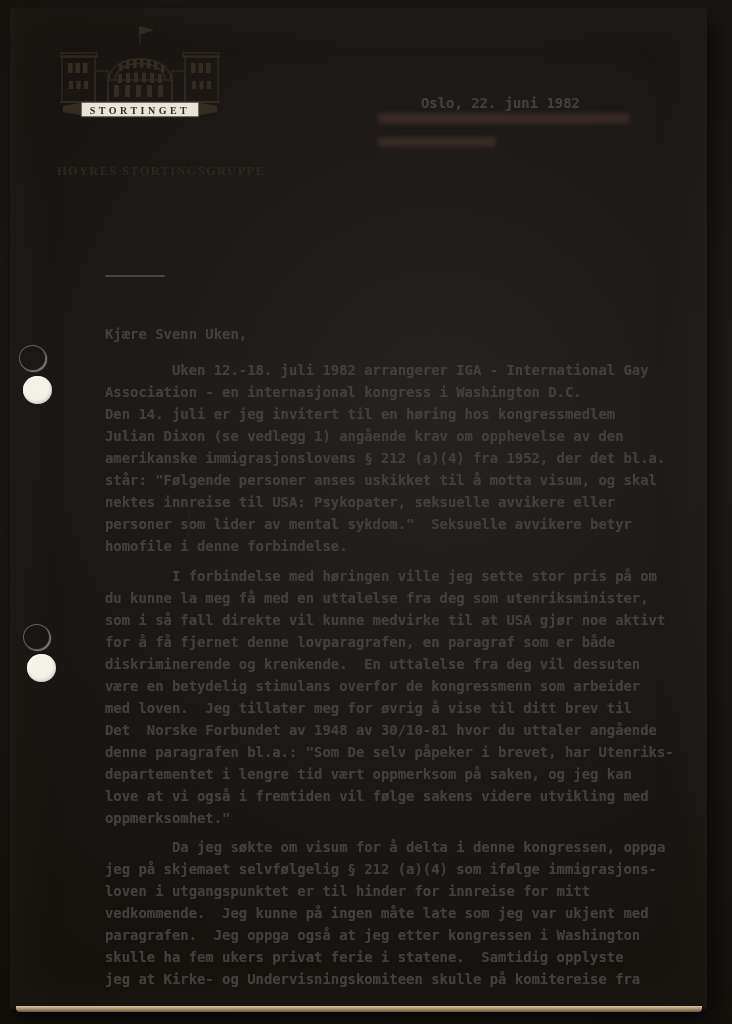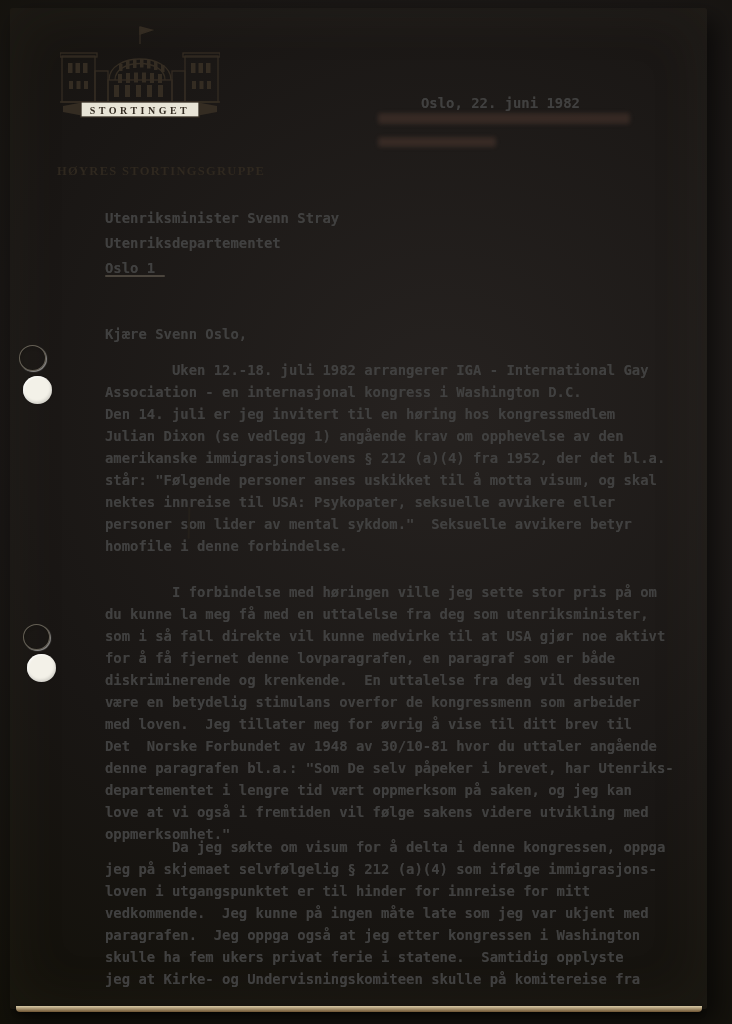--- a/index.html
+++ b/index.html
@@ -38,21 +38,21 @@
   }
   .date{left:411px;top:87px;}
   .recipient{left:95px;top:198px;line-height:25px;}
   .rule-oslo{
     position:absolute;left:95px;top:267px;width:60px;height:1.6px;
     background:#4a443c;border-radius:1px;
   }
   .salutation{left:95px;top:315px;line-height:22px;}
   .para{line-height:22px;left:95px;}
   .p1{top:351px;}
-  .p2{top:557px;margin-top:16px;}
+  .p2{top:557px;}
   .p3{top:828px;}
   
   .hole{position:absolute;border-radius:50%;}
   .hole-ring{
     width:25px;height:24px;border:1.5px solid rgba(150,143,126,.6);
     background:transparent;
     box-shadow:inset 1px 2px 3px rgba(0,0,0,.10), 1px 1px 1px rgba(255,255,255,.5);
   }
   .hole-fill{
     width:29px;height:28px;background:#f3f1e8;
@@ -147,24 +147,23 @@
   <div class="ghost ghost1"></div>
   <div class="ghost ghost2"></div>
 
   <div class="hole hole-ring ring1"></div>
   <div class="hole hole-fill fill1"></div>
   <div class="hole hole-ring ring2"></div>
   <div class="hole hole-fill fill2"></div>
 
   <div class="type date">Oslo, 22. juni 1982</div>
 
-  <div class="type recipient"><div>Utenriksminister Svenn Stray</div><div>Utenriksdepartementet</div><div>Oslo 1</div></div>
   <div class="rule-oslo"></div>
 
-  <div class="type salutation">Kjære Svenn Oslo,</div>
+  <div class="type salutation">Kjære Svenn Uken,</div>
 
   <div class="type para p1"><div>        Uken 12.-18. juli 1982 arrangerer IGA - International Gay</div><div>Association - en internasjonal kongress i Washington D.C.</div><div>Den 14. juli er jeg invitert til en høring hos kongressmedlem</div><div>Julian Dixon (se vedlegg 1) angående krav om opphevelse av den</div><div>amerikanske immigrasjonslovens § 212 (a)(4) fra 1952, der det bl.a.</div><div>står: "Følgende personer anses uskikket til å motta visum, og skal</div><div>nektes innreise til USA: Psykopater, seksuelle avvikere eller</div><div>personer som lider av mental sykdom."  Seksuelle avvikere betyr</div><div>homofile i denne forbindelse.</div></div>
   <div class="type para p2"><div>        I forbindelse med høringen ville jeg sette stor pris på om</div><div>du kunne la meg få med en uttalelse fra deg som utenriksminister,</div><div>som i så fall direkte vil kunne medvirke til at USA gjør noe aktivt</div><div>for å få fjernet denne lovparagrafen, en paragraf som er både</div><div>diskriminerende og krenkende.  En uttalelse fra deg vil dessuten</div><div>være en betydelig stimulans overfor de kongressmenn som arbeider</div><div>med loven.  Jeg tillater meg for øvrig å vise til ditt brev til</div><div>Det  Norske Forbundet av 1948 av 30/10-81 hvor du uttaler angående</div><div>denne paragrafen bl.a.: "Som De selv påpeker i brevet, har Utenriks-</div><div>departementet i lengre tid vært oppmerksom på saken, og jeg kan</div><div>love at vi også i fremtiden vil følge sakens videre utvikling med</div><div>oppmerksomhet."</div></div>
   <div class="type para p3"><div>        Da jeg søkte om visum for å delta i denne kongressen, oppga</div><div>jeg på skjemaet selvfølgelig § 212 (a)(4) som ifølge immigrasjons-</div><div>loven i utgangspunktet er til hinder for innreise for mitt</div><div>vedkommende.  Jeg kunne på ingen måte late som jeg var ukjent med</div><div>paragrafen.  Jeg oppga også at jeg etter kongressen i Washington</div><div>skulle ha fem ukers privat ferie i statene.  Samtidig opplyste</div><div>jeg at Kirke- og Undervisningskomiteen skulle på komitereise fra</div></div>
 
   <div class="pen-mark"></div>
 </div>
 
 <div class="stack-edge"></div>
 

